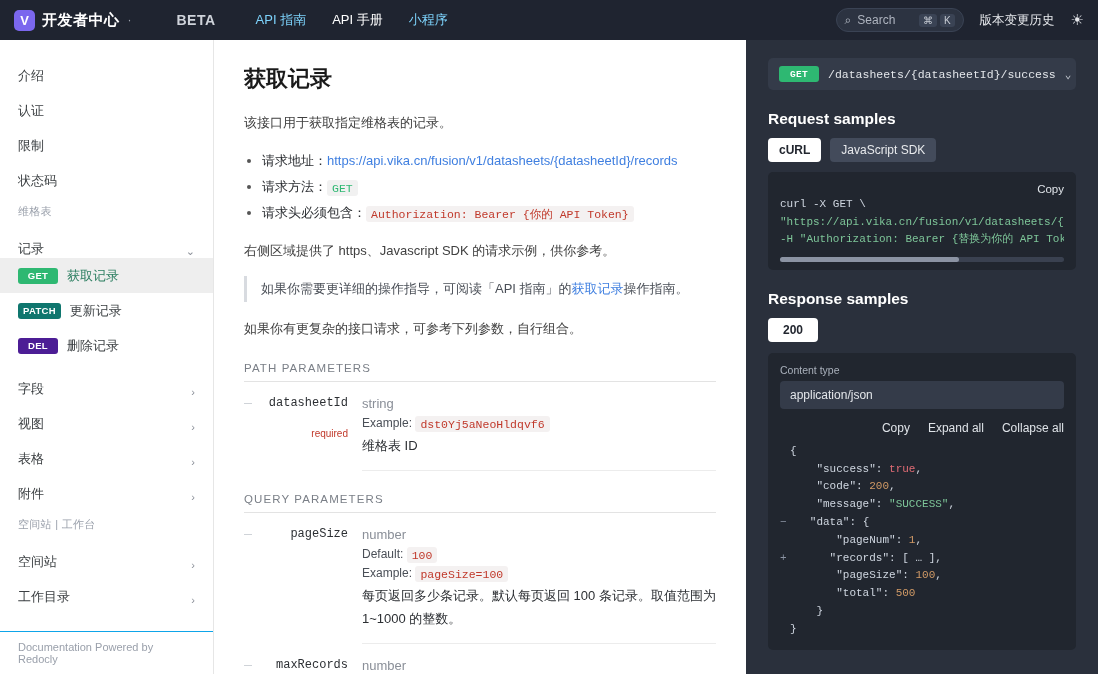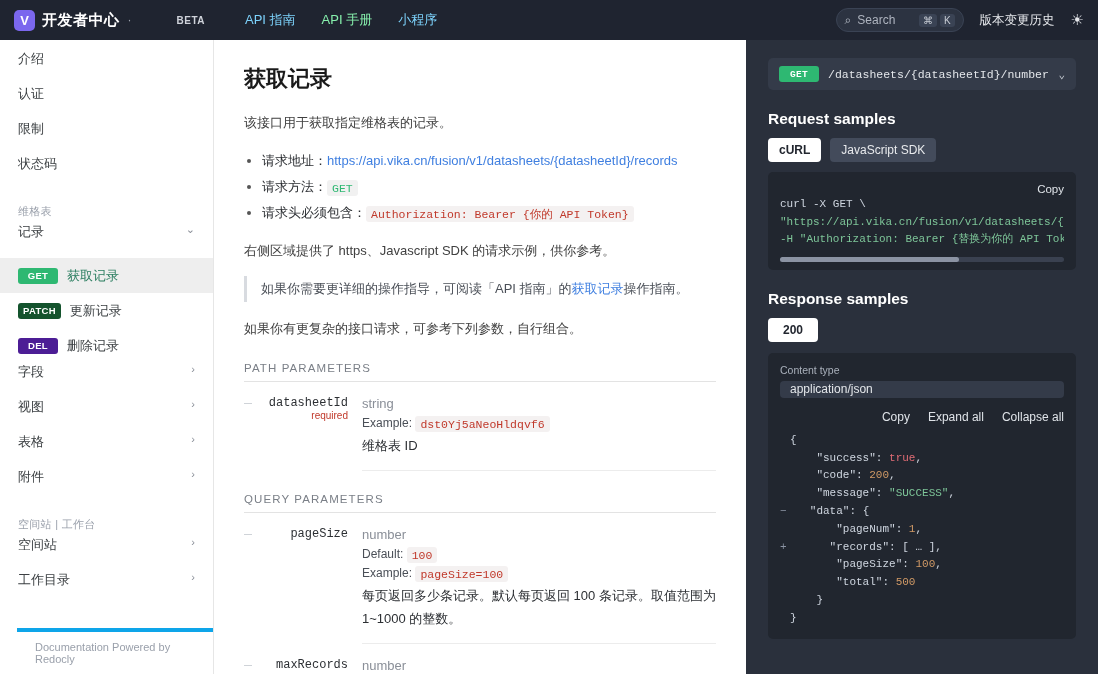--- a/index.html
+++ b/index.html
@@ -25,24 +25,24 @@
   }
   .brand { display:flex; align-items:center; gap:7px; }
   .brand-logo {
     width:21px; height:21px; border-radius:5px;
     background:#7b67ee;
     display:flex; align-items:center; justify-content:center;
     font-size:13px; font-weight:bold; color:#fff;
   }
   .brand-name { font-size:15px; font-weight:bold; letter-spacing:.5px; }
   .brand-dot { color:#9aa0ab; font-size:12px; margin:0 1px;}
-  .brand-beta { font-size:10px; font-weight:bold; color:#cfd3da; letter-spacing:.5px;padding-left:37px; }
+  .brand-beta { font-size:14px; font-weight:bold; color:#cfd3da; letter-spacing:.5px;padding-left:37px; }
   .topnav { display:flex; align-items:center; gap:26px; margin-left:40px; font-size:13px; }
   .topnav a { color:#7dd3fc; text-decoration:none; }
-  .topnav a.active { color:#86efac; }
+  .topnav a.active { color:#ffffff; }
   .top-right { margin-left:auto; display:flex; align-items:center; gap:16px; }
   .search-box {
     display:flex; align-items:center; gap:6px;
     background:#2c3341; border:1px solid #3a4354;
     border-radius:14px; height:24px; padding:0 8px;
     color:#aeb4bf; font-size:12px; min-width:128px;
   }
   .search-kbd { margin-left:auto; display:flex; gap:3px; }
   .search-kbd span {
     background:#3a4354; border-radius:3px; font-size:10px;
@@ -55,46 +55,46 @@
   .body { flex:1; display:flex; min-height:0; }
 
   
   .sidebar {
     width:214px; flex:0 0 214px;
     background:#fff; border-right:1px solid #e6e6e6;
     overflow:hidden; position:relative;
     font-size:13px;
   }
   .sb-item {
-    height:35px; display:flex; align-items:flex-start;
+    height:35px; display:flex; align-items:flex-end;
     padding:0 18px; color:#3c4043; cursor:pointer;
   }
   .sb-item .chev { margin-left:auto; color:#8a8f98; font-size:11px; }
   .sb-group-title {
     padding:14px 18px 4px; font-size:11px; color:#9aa0ab; letter-spacing:.3px;
   }
   .sb-method-row {
     height:35px; display:flex; align-items:center; gap:9px;
     padding:0 18px; cursor:pointer; color:#3c4043;
   }
   .sb-method-row.active { background:#eeeeee; }
   .sb-method-row.active .sb-label { color:#2a7d5f; }
   .tag {
     display:inline-flex; align-items:center; justify-content:center;
     min-width:40px; height:16px; padding:0 5px;
     border-radius:3px; font-size:9.5px; font-weight:bold; color:#fff;
     letter-spacing:.3px;
   }
   .tag.get { background:#2eb872; }
   .tag.post { background:#1f72e8; }
-  .tag.patch { background:#14532d; }
+  .tag.patch { background:#0f766e; }
   .tag.del { background:#4c1d95; }
   .sb-footer {
-    position:absolute; left:17px; bottom:0; width:100%;
-    border-top:4px solid #0ea5e9;
+    position:absolute; left:0; bottom:0; width:100%;
+    border-top:1px solid #0ea5e9;
     padding:9px 18px; font-size:11px; color:#9aa0ab;
     background:#fff;
   }
 
   
   .main {
     flex:1; min-width:0; background:#fff;
     padding:24px 30px 0 30px;
     overflow:hidden;
   }
@@ -121,21 +121,21 @@
     padding-bottom:7px; margin:22px 0 0;
   }
   .param {
     display:flex; padding:14px 0 0; position:relative;
   }
   .param-name {
     width:118px; flex:0 0 118px; text-align:right; padding-right:14px;
     font-family:"Liberation Mono", monospace; font-size:12px; color:#2c2f33;
     position:relative;
   }
-  .param-name .req { display:block; font-size:10px; color:#c0392b; font-family:"Liberation Sans", sans-serif; }
+  .param-name .req { display:block; font-size:10px; color:#c0392b; font-family:"Liberation Sans", sans-serif;margin-top:18px; }
   .param-name::before{
     content:""; position:absolute; left:0; top:7px; width:8px; height:1px; background:#cfd3d8;
   }
   .param-body { flex:1; min-width:0; padding-bottom:12px; border-bottom:1px solid #ececec; }
   .param-type { font-size:13px; color:#8a8f98; margin-bottom:5px; }
   .param-kv { font-size:12px; color:#4a4f57; margin-bottom:5px; }
   .param-desc { font-size:13px; color:#2c2f33; line-height:1.75; }
 
   
   .right {
@@ -175,21 +175,21 @@
   .hscroll { height:5px; background:#3a4150; border-radius:3px; margin-top:8px; }
   .hscroll i { display:block; height:5px; width:63%; background:#8b93a3; border-radius:3px; }
   .status-pill {
     display:inline-block; background:#fff; color:#22262f;
     border-radius:4px; font-size:12px; font-weight:bold;
     padding:5px 15px; margin-bottom:11px;
   }
   .resp-box { background:#21262f; border-radius:5px; padding:11px 12px; }
   .ct-label { font-size:10.5px; color:#a9b0bb; margin-bottom:5px; }
   .ct-select {
-    background:#343b49; border-radius:4px; height:17px;
+    background:#343b49; border-radius:4px; height:28px;
     display:flex; align-items:center; padding:0 10px;
     font-size:12px; color:#e3e6ea;
   }
   .resp-actions {
     display:flex; gap:18px; justify-content:flex-end;
     font-size:12px; color:#dfe3e8; margin:12px 0 8px;
   }
   .resp-actions span { cursor:pointer; }
   .json { font-family:"Liberation Mono", monospace; font-size:11px; line-height:1.62; color:#cfd6e0; }
   .json .tw { color:#8b93a3; display:inline-block; width:10px; }
@@ -366,21 +366,21 @@
           </div>
 
         </div>
       </div>
 
     </div>
 
     <div class="right">
       <div class="endpoint-bar">
         <span class="tag get">GET</span>
-        <span>/datasheets/{datasheetId}/number</span>
+        <span>/datasheets/{datasheetId}/success</span>
         <span class="chev">⌄</span>
       </div>
 
       <div class="panel-h">Request samples</div>
 
       <div class="pill-row">
         <div class="pill active">cURL</div>
         <div class="pill">JavaScript SDK</div>
       </div>
 

